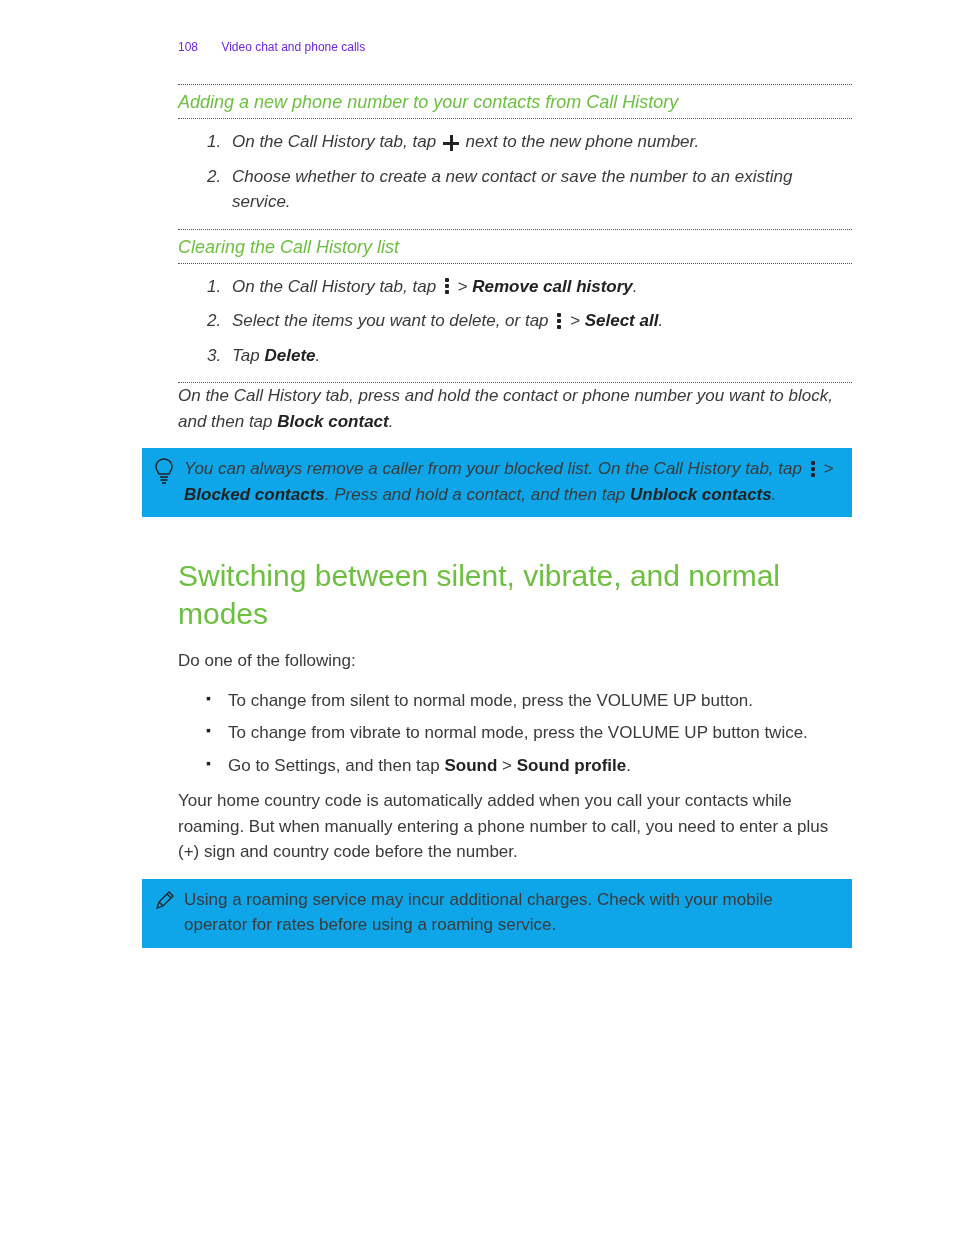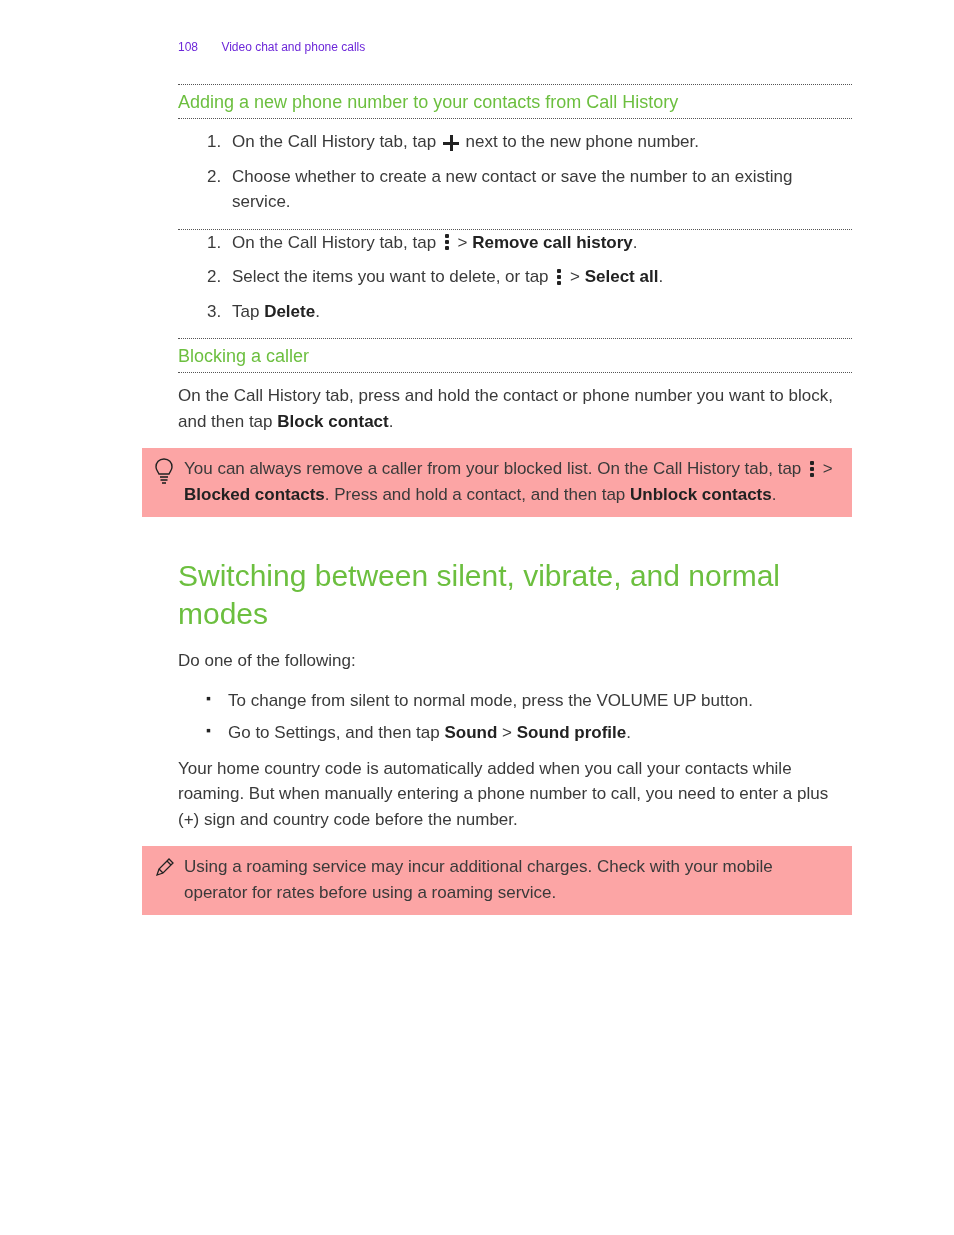--- a/index.html
+++ b/index.html
@@ -17,20 +17,21 @@
   }
   .page-header {
     font-size: 12px;
     color: #6d28d9;
     margin-bottom: 28px;
   }
   .page-header .page-num { margin-right: 20px; }
   .dotted-top {
     border-top: 1.5px dotted #555;
     margin-top: 6px;
+    font-style: italic;
   }
   .subheading {
     color: #6cbf3f;
     font-size: 18px;
     font-weight: 400;
     padding-top: 4px;
     padding-bottom: 2px;
     border-bottom: 1.5px dotted #555;
     margin-bottom: 10px;
   }
@@ -92,21 +93,21 @@
     margin: 0 3px 2px 3px;
   }
   .icon-menu span {
     position: absolute; left: 1px; width: 4px; height: 4px;
     background: #222; border-radius: 1px;
   }
   .icon-menu span:nth-child(1){ top:0; }
   .icon-menu span:nth-child(2){ top:6px; }
   .icon-menu span:nth-child(3){ top:12px; }
   .note-box {
-    background: #fca5a5;
+    background: #0ea5e9;
     margin-left: -36px;
     padding: 8px 12px 10px 12px;
     display: flex;
     margin-top: 8px;
   }
   .note-box .note-icon {
     width: 30px;
     flex: 0 0 30px;
     padding-top: 2px;
   }
@@ -129,35 +130,35 @@
     <div class="subheading">Adding a new phone number to your contacts from Call History</div>
     <ol class="steps">
       <li>
         <span>On the Call History tab, tap </span><span class="icon-plus"></span><span> next to the new phone number.</span>
       </li>
       <li>Choose whether to create a new contact or save the number to an existing service.</li>
     </ol>
   </div>
 
   <div class="section dotted-top">
+    <div class="subheading">Clearing the Call History list</div>
     <ol class="steps">
       <li>
         <span>On the Call History tab, tap </span><span class="icon-menu"><span></span><span></span><span></span></span><span> &gt; </span><span class="bold-inline">Remove call history</span><span>.</span>
       </li>
       <li>
         <span>Select the items you want to delete, or tap </span><span class="icon-menu"><span></span><span></span><span></span></span><span> &gt; </span><span class="bold-inline">Select all</span><span>.</span>
       </li>
       <li>
         <span>Tap </span><span class="bold-inline">Delete</span><span>.</span>
       </li>
     </ol>
   </div>
 
   <div class="section dotted-top">
-    <div class="subheading">Blocking a caller</div>
     <p class="para">
       <span>On the Call History tab, press and hold the contact or phone number you want to block, and then tap </span><span class="bold-inline">Block contact</span><span>.</span>
     </p>
     <div class="note-box">
       <div class="note-icon">
         <svg class="tip-svg" viewBox="0 0 20 26">
           <path d="M10 1 C5 1 2 4.5 2 9 C2 12 4 13.5 5 16 L15 16 C16 13.5 18 12 18 9 C18 4.5 15 1 10 1 Z" fill="none" stroke="#222" stroke-width="1.4"></path>
           <line x1="6" y1="19" x2="14" y2="19" stroke="#222" stroke-width="1.6"></line>
           <line x1="6.5" y1="22" x2="13.5" y2="22" stroke="#222" stroke-width="1.6"></line>
           <line x1="8" y1="25" x2="12" y2="25" stroke="#222" stroke-width="1.6"></line>
@@ -167,20 +168,21 @@
         <span>You can always remove a caller from your blocked list. On the Call History tab, tap </span><span class="icon-menu"><span></span><span></span><span></span></span><span> &gt; </span><span class="bold-inline">Blocked contacts</span><span>. Press and hold a contact, and then tap </span><span class="bold-inline">Unblock contacts</span><span>.</span>
       </div>
     </div>
   </div>
 
   <div class="section">
     <h2 class="heading-main">Switching between silent, vibrate, and normal modes</h2>
     <p class="para">Do one of the following:</p>
     <ul class="bullets">
       <li>To change from silent to normal mode, press the VOLUME UP button.</li>
+      <li>To change from vibrate to normal mode, press the VOLUME UP button twice.</li>
       <li>
         <span>Go to Settings, and then tap </span><span class="bold-inline">Sound</span><span> &gt; </span><span class="bold-inline">Sound profile</span><span>.</span>
       </li>
     </ul>
   </div>
 
   <div class="section">
     <p class="para">Your home country code is automatically added when you call your contacts while roaming. But when manually entering a phone number to call, you need to enter a plus (+) sign and country code before the number.</p>
     <div class="note-box">
       <div class="note-icon">

